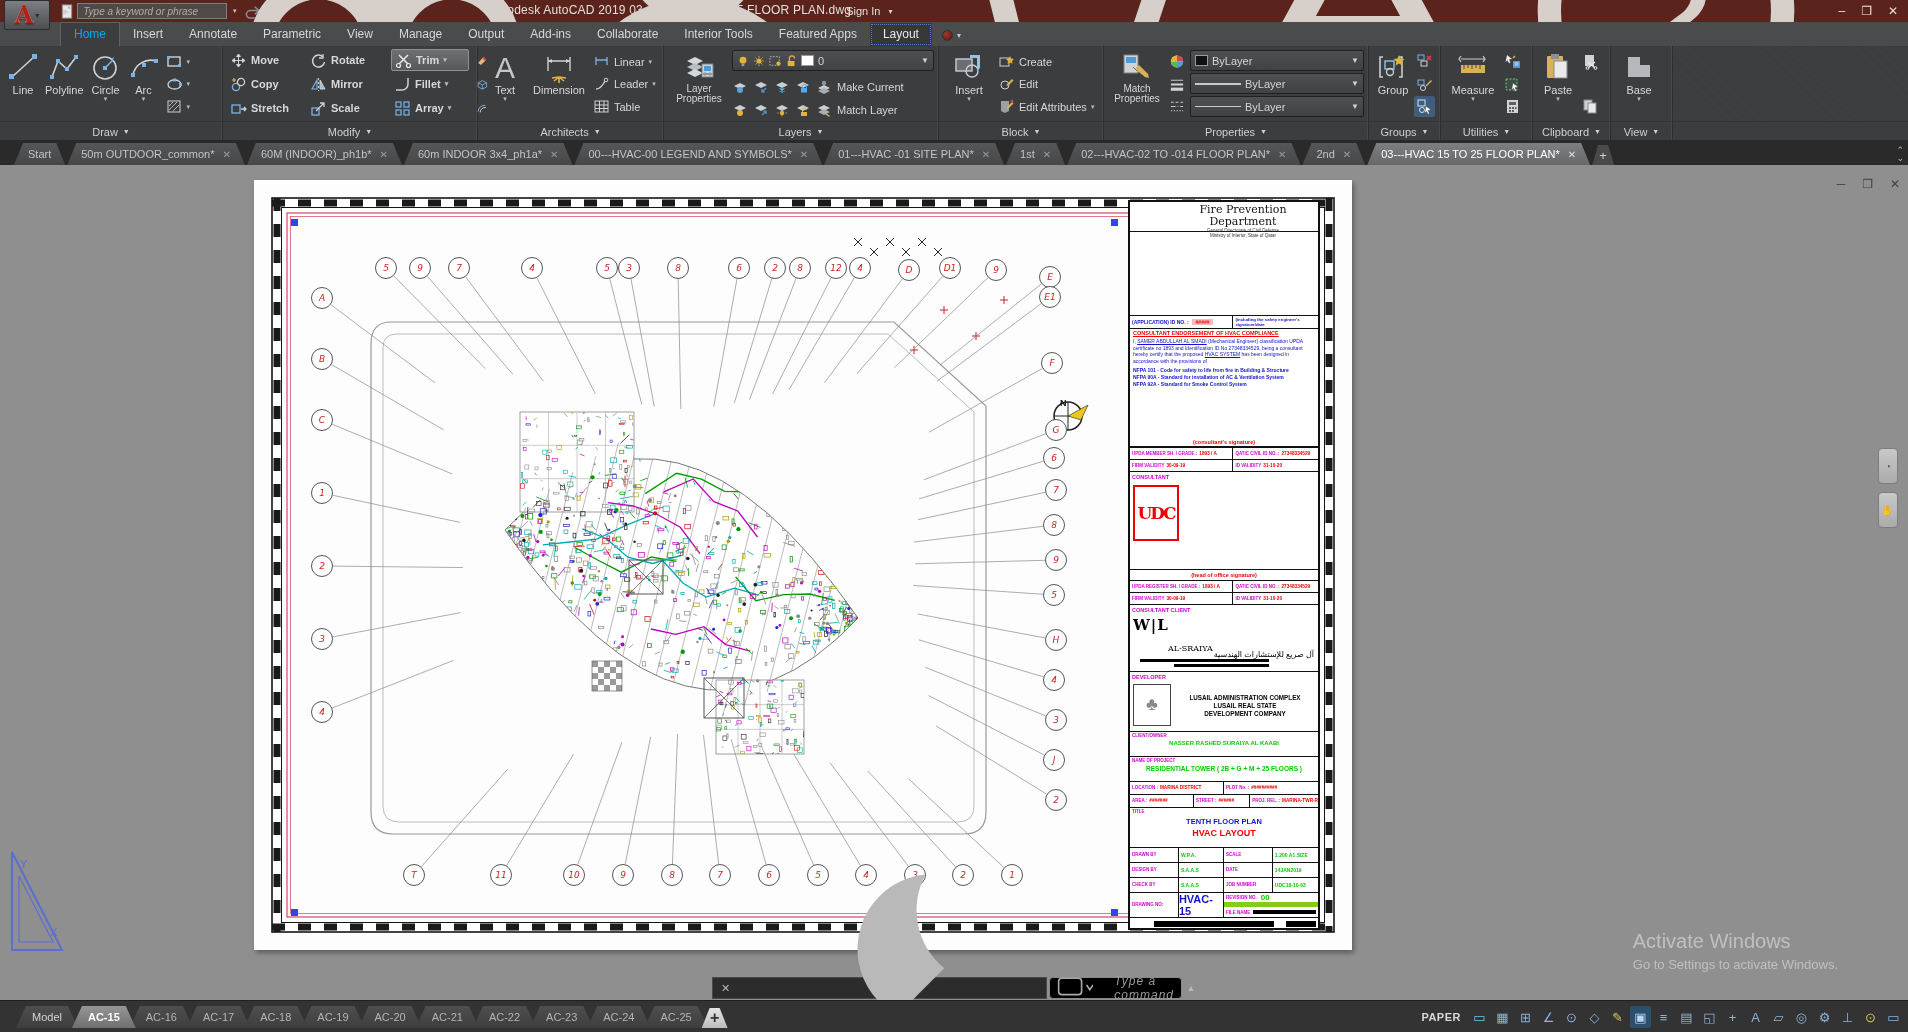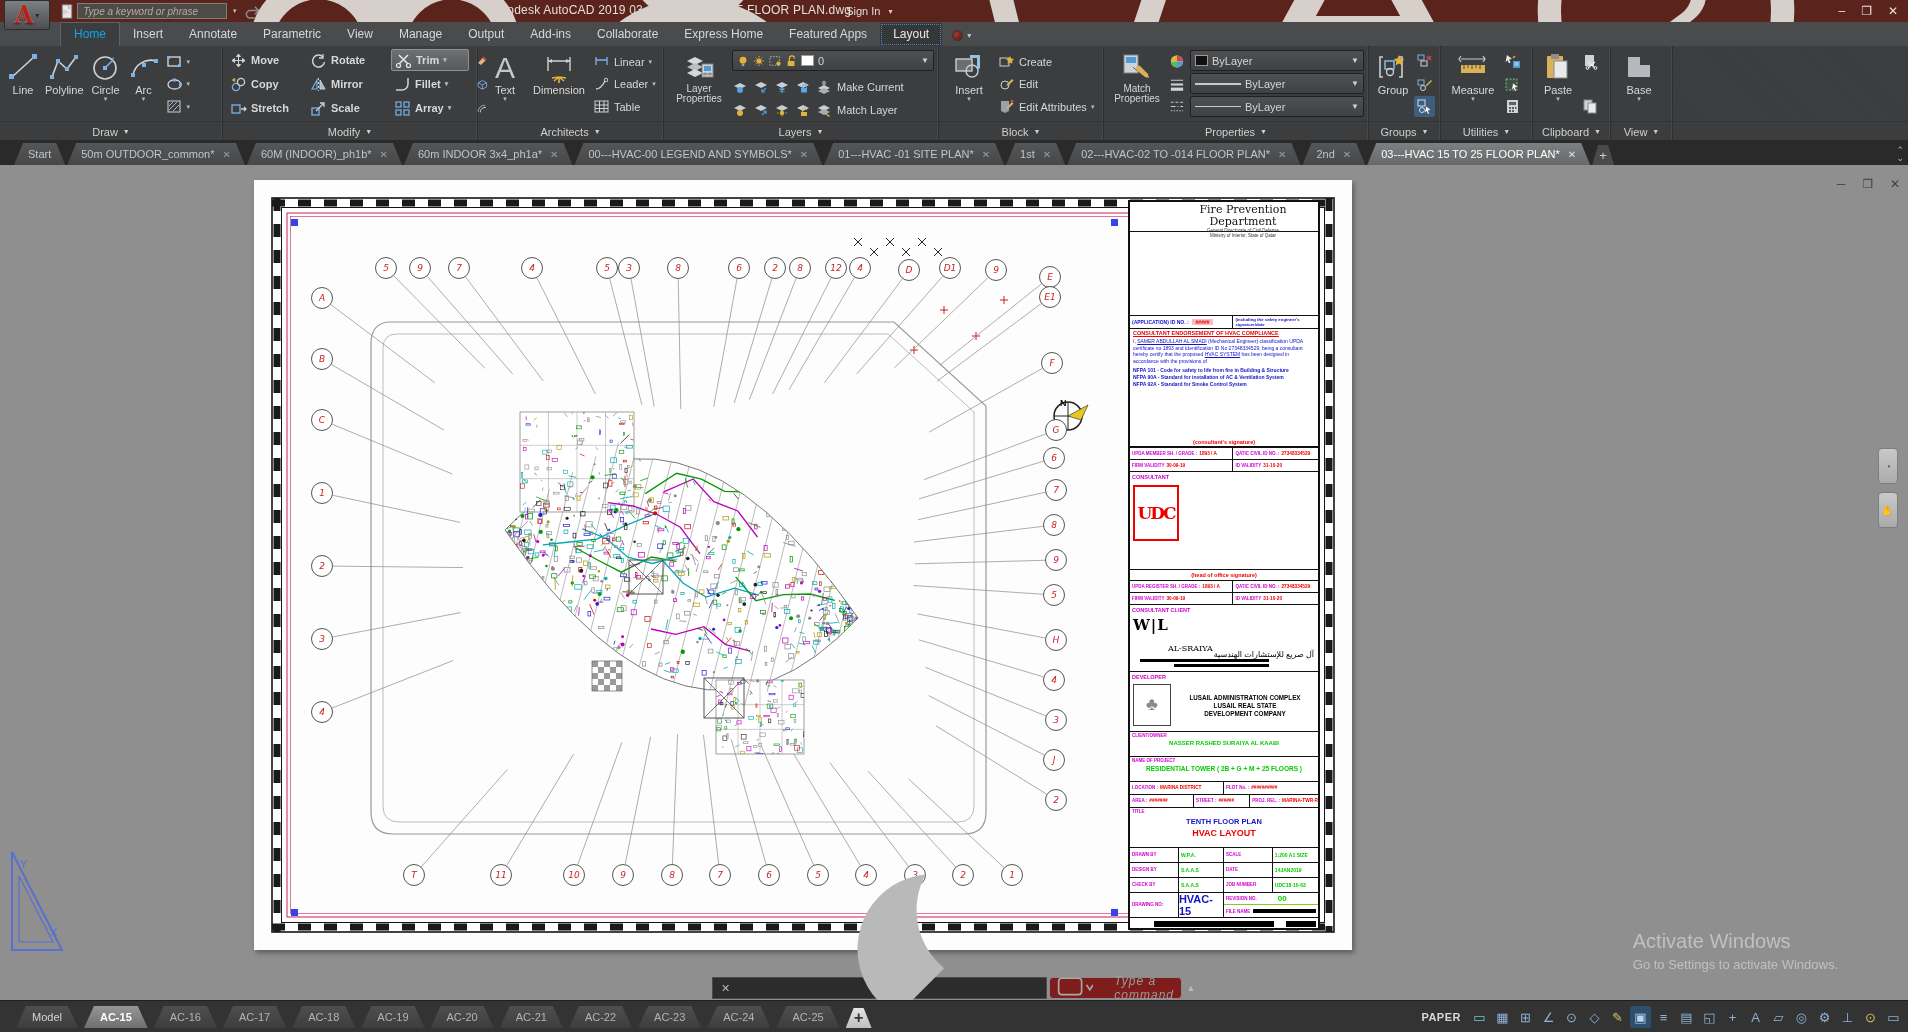--- a/index.html
+++ b/index.html
@@ -155,21 +155,21 @@
   .tb-grid { }
   .tb-grow { height:15px; display:flex; border-bottom:1px solid #111; }
   .tb-grow > div { display:flex; align-items:center; padding:0 2px; border-right:1px solid #111; overflow:hidden; }
   .tb-grow .g1 { width:26%; } .tb-grow .g2 { width:24%; } .tb-grow .g3 { width:26%; } .tb-grow .g4 { width:24%; border-right:none; }
   .tb-gval { color:#0c0; font-weight:bold; font-size:5px; }
   .tb-drawno { height:28px; display:flex; border-bottom:1px solid #111; }
   .tb-drawno .d1 { width:26%; border-right:1px solid #111; display:flex; align-items:center; padding:0 2px; }
   .tb-drawno .d2 { width:24%; border-right:1px solid #111; display:flex; align-items:center; justify-content:center;
     color:#1313c9; font-weight:bold; font-size:11px; }
   .tb-drawno .d3 { flex:1; display:flex; flex-direction:column; }
-  .tb-drawno .d3 .r1 { flex:1; display:flex; align-items:center; gap:21px; padding:0 2px; border-bottom:1px solid #84cc16; }
+  .tb-drawno .d3 .r1 { flex:1; display:flex; align-items:center; gap:4px; padding:0 2px; border-bottom:5px solid #84cc16; }
   .tb-drawno .d3 .rev { color:#0c0; font-weight:bold; font-size:8px; }
   .tb-drawno .d3 .r2 { flex:1; display:flex; align-items:center; gap:3px; padding:0 2px; }
   .tb-drawno .filebar { flex:1; height:4px; background:#000; }
   .tb-bars { height:12px; border-bottom:none; position:relative; }
   .tb-bars .b1 { position:absolute; left:24px; top:3px; width:120px; height:6px; background:#000; }
   .tb-bars .b2 { position:absolute; right:2px; top:3px; width:30px; height:6px; background:#000; }
 
   
   .ucs { position:absolute; left:6px; bottom:40px; }
   
@@ -178,29 +178,29 @@
     border-radius:4px; display:flex; align-items:center; justify-content:center; color:#5c5c5c; font-size:10px; cursor:pointer; }
   
   .watermark { position:absolute; right:70px; bottom:28px; text-align:left; color:#c9c9c9; opacity:.85; pointer-events:none; }
   .watermark .w1 { font-size:20px; }
   .watermark .w2 { font-size:13px; margin-top:4px; }
 
   
   .cmdline { position:absolute; left:712px; top:811px; width:488px; height:24px; display:flex; align-items:center; }
   .cmd-left { height:22px; background:#2c2c2c; border:1px solid #4a4a4a; display:flex; align-items:center; gap:8px;
     padding:0 8px; color:#b9b9b9; font-size:11px; }
-  .cmd-input { flex:1; height:22px; background:#7f1d1d; border:1px solid #8a8a8a; border-radius:4px;
+  .cmd-input { flex:1; height:22px; background:#000000; border:1px solid #8a8a8a; border-radius:4px;
     display:flex; align-items:center; gap:21px; padding:0 7px; margin-left:2px; }
   .cmd-input .ph { color:#9b9b9b; font-size:12px; font-style:italic; letter-spacing:1px; }
   .cmd-expand { width:18px; color:#b9b9b9; font-size:9px; text-align:center; cursor:pointer; }
 
   
   .statusbar { position:absolute; left:0; top:1000px; width:1908px; height:32px; background:#333333;
     border-top:1px solid #1f1f1f; }
-  .ltabs { position:absolute; left:16px; top:5px; display:flex; align-items:flex-end;gap:12px; }
+  .ltabs { position:absolute; left:16px; top:5px; display:flex; align-items:flex-end; }
   .ltab { height:22px; padding:0 16px; display:flex; align-items:center; font-size:11px; color:#b4b4b4;
     background:linear-gradient(#4e4e4e,#3e3e3e); clip-path:polygon(10px 0, calc(100% - 10px) 0, 100% 100%, 0 100%);
     margin-right:-6px; cursor:pointer; }
   .ltab.active { background:linear-gradient(#969696,#6f6f6f); color:#ffffff; font-weight:bold; z-index:2; }
   .ltab.model { color:#d5d5d5; }
   .ltab-add { width:26px; height:20px; background:linear-gradient(#e6e6e6,#bdbdbd); clip-path:polygon(8px 0,calc(100% - 8px) 0,100% 100%,0 100%);
     color:#333; display:flex; align-items:center; justify-content:center; font-weight:bold; cursor:pointer; }
   .sright { position:absolute; right:4px; top:4px; height:24px; display:flex; align-items:center; gap:2px; }
   .paper-lbl { color:#d8d8d8; font-size:11px; font-weight:bold; letter-spacing:.5px; margin-right:6px; }
   .sic { width:21px; height:22px; display:flex; align-items:center; justify-content:center; font-size:13px;
@@ -325,21 +325,21 @@
   <div class="ribbontabs" id="ribbontabs">
       <div class="rtab active">Home</div>
       <div class="rtab">Insert</div>
       <div class="rtab">Annotate</div>
       <div class="rtab">Parametric</div>
       <div class="rtab">View</div>
       <div class="rtab">Manage</div>
       <div class="rtab">Output</div>
       <div class="rtab">Add-ins</div>
       <div class="rtab">Collaborate</div>
-      <div class="rtab">Express Home</div>
+      <div class="rtab">Interior Tools</div>
       <div class="rtab">Featured Apps</div>
       <div class="rtab boxed">Layout</div>
       <div class="ribboncycle">
         <span class="dot"></span>
         <span class="caret">▾</span>
       </div>
     </div>
 
   <div class="ribbon">
 

